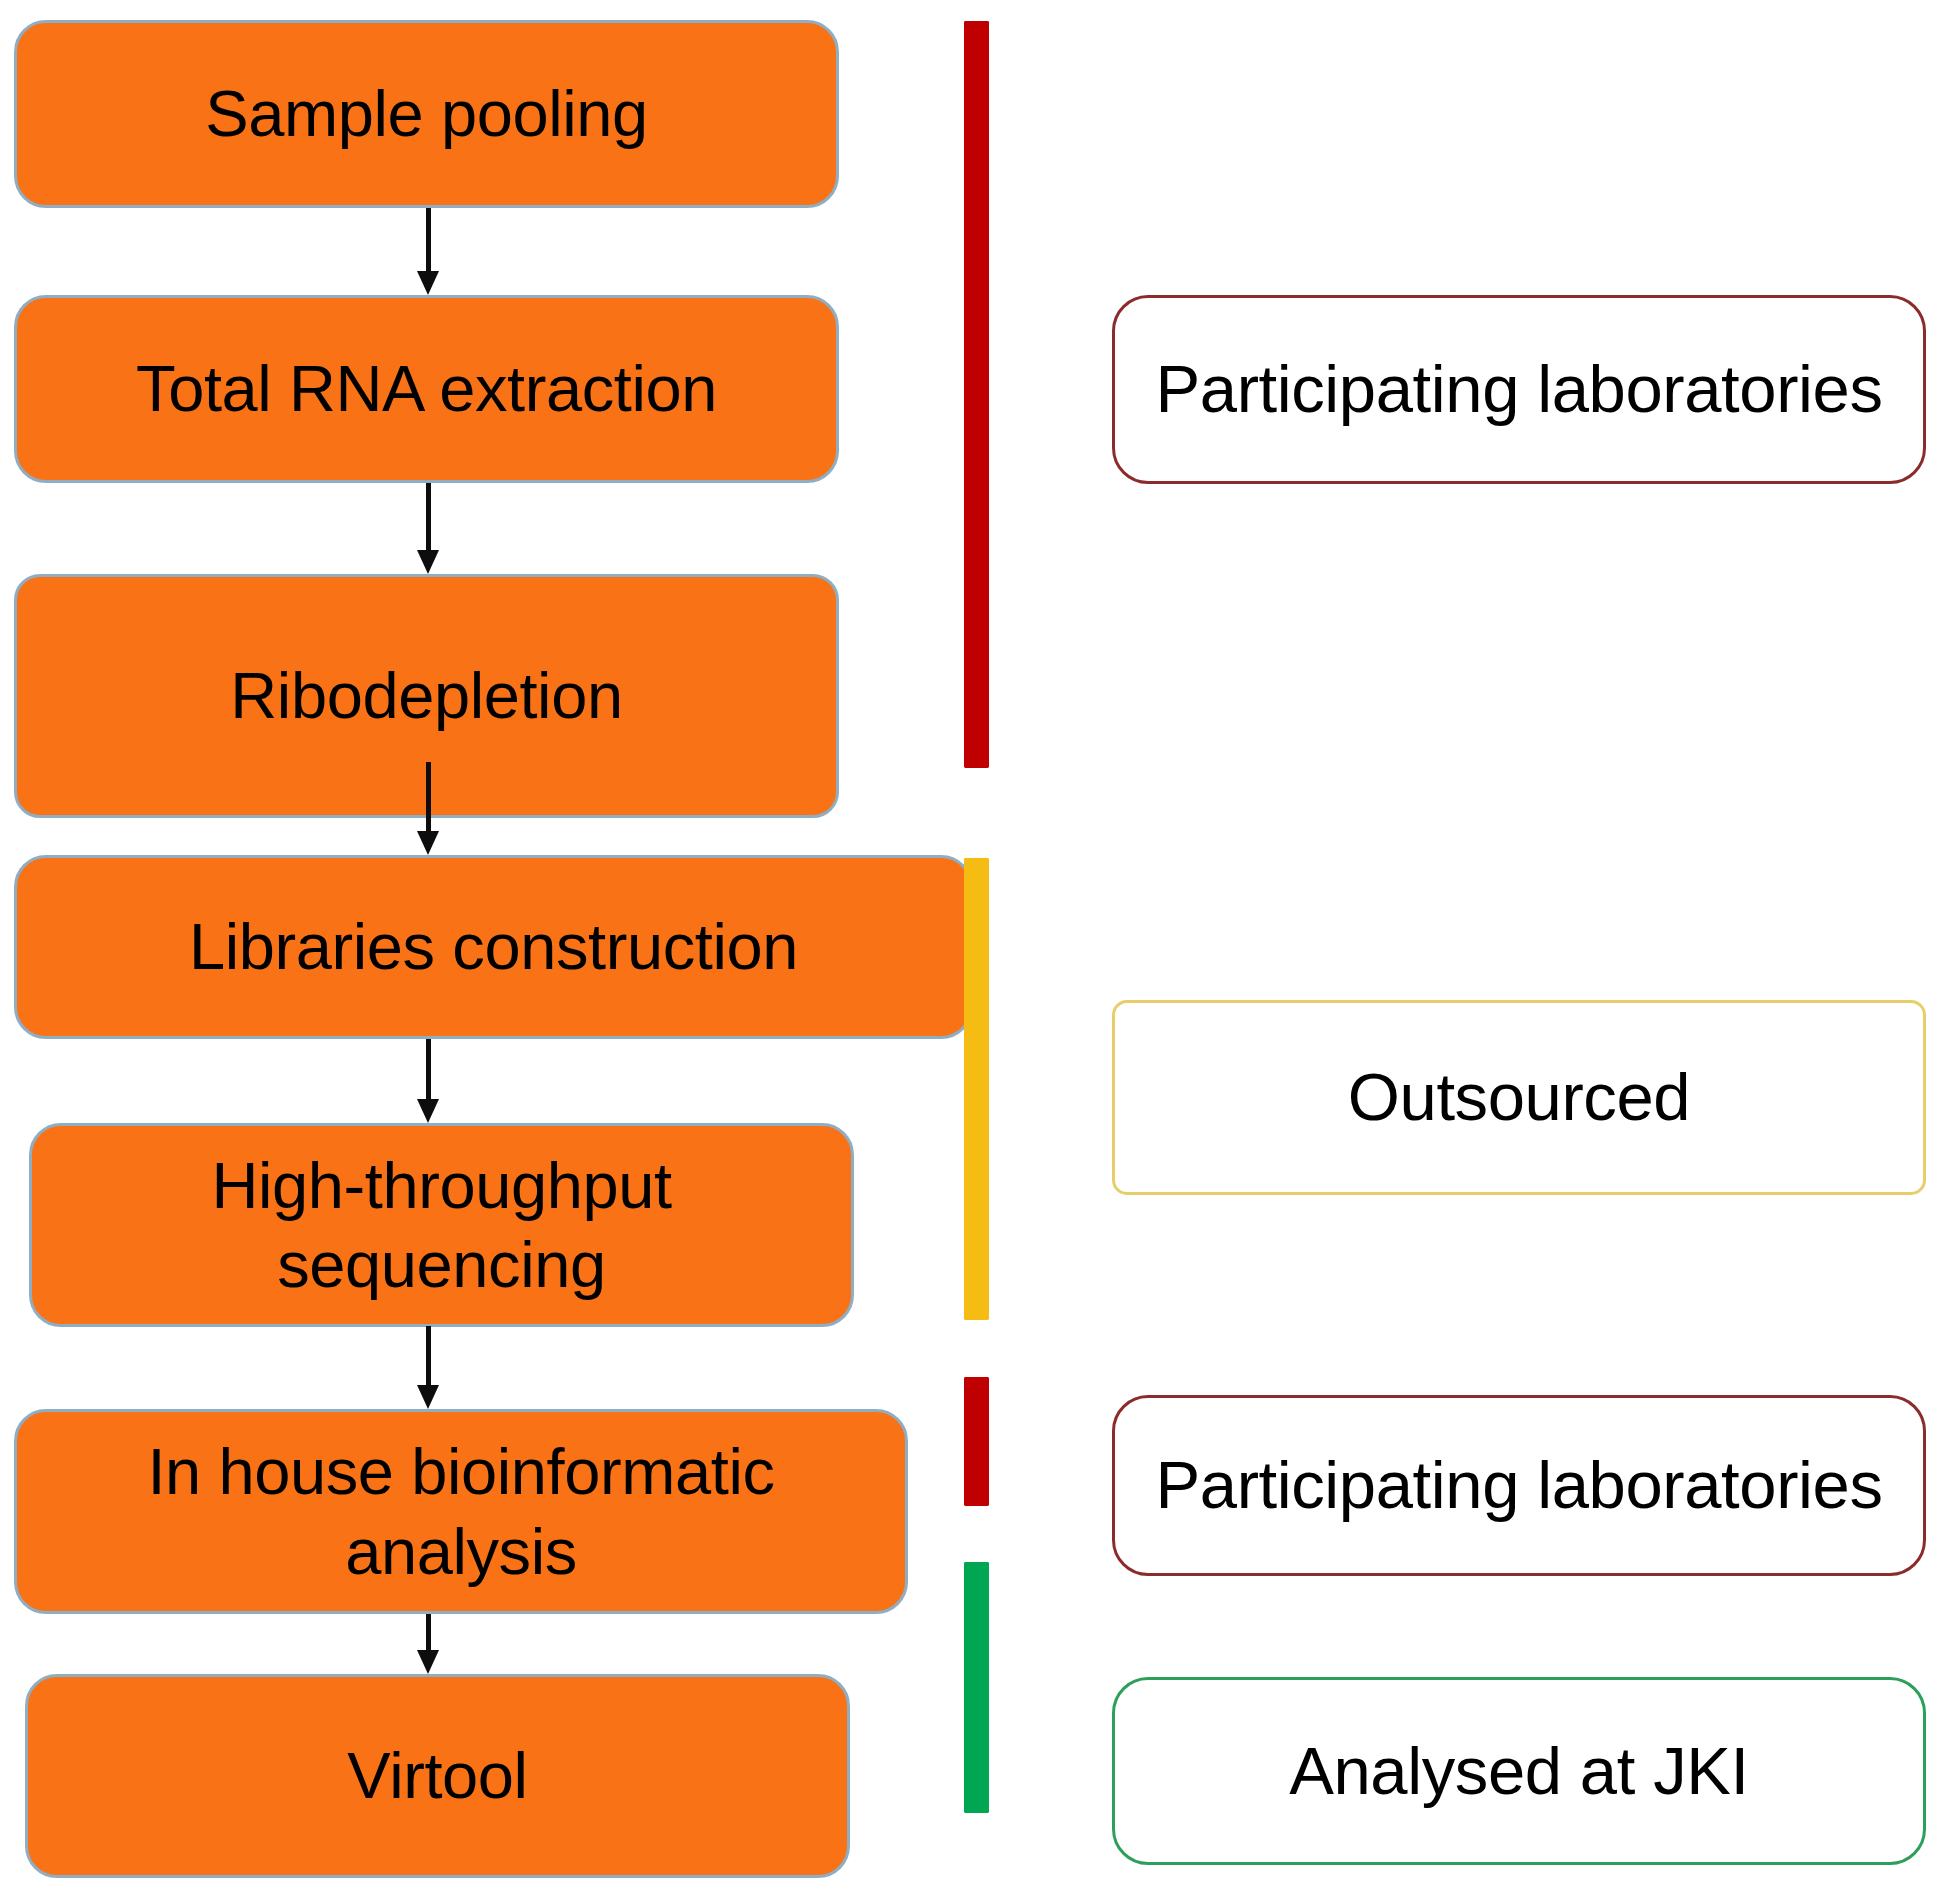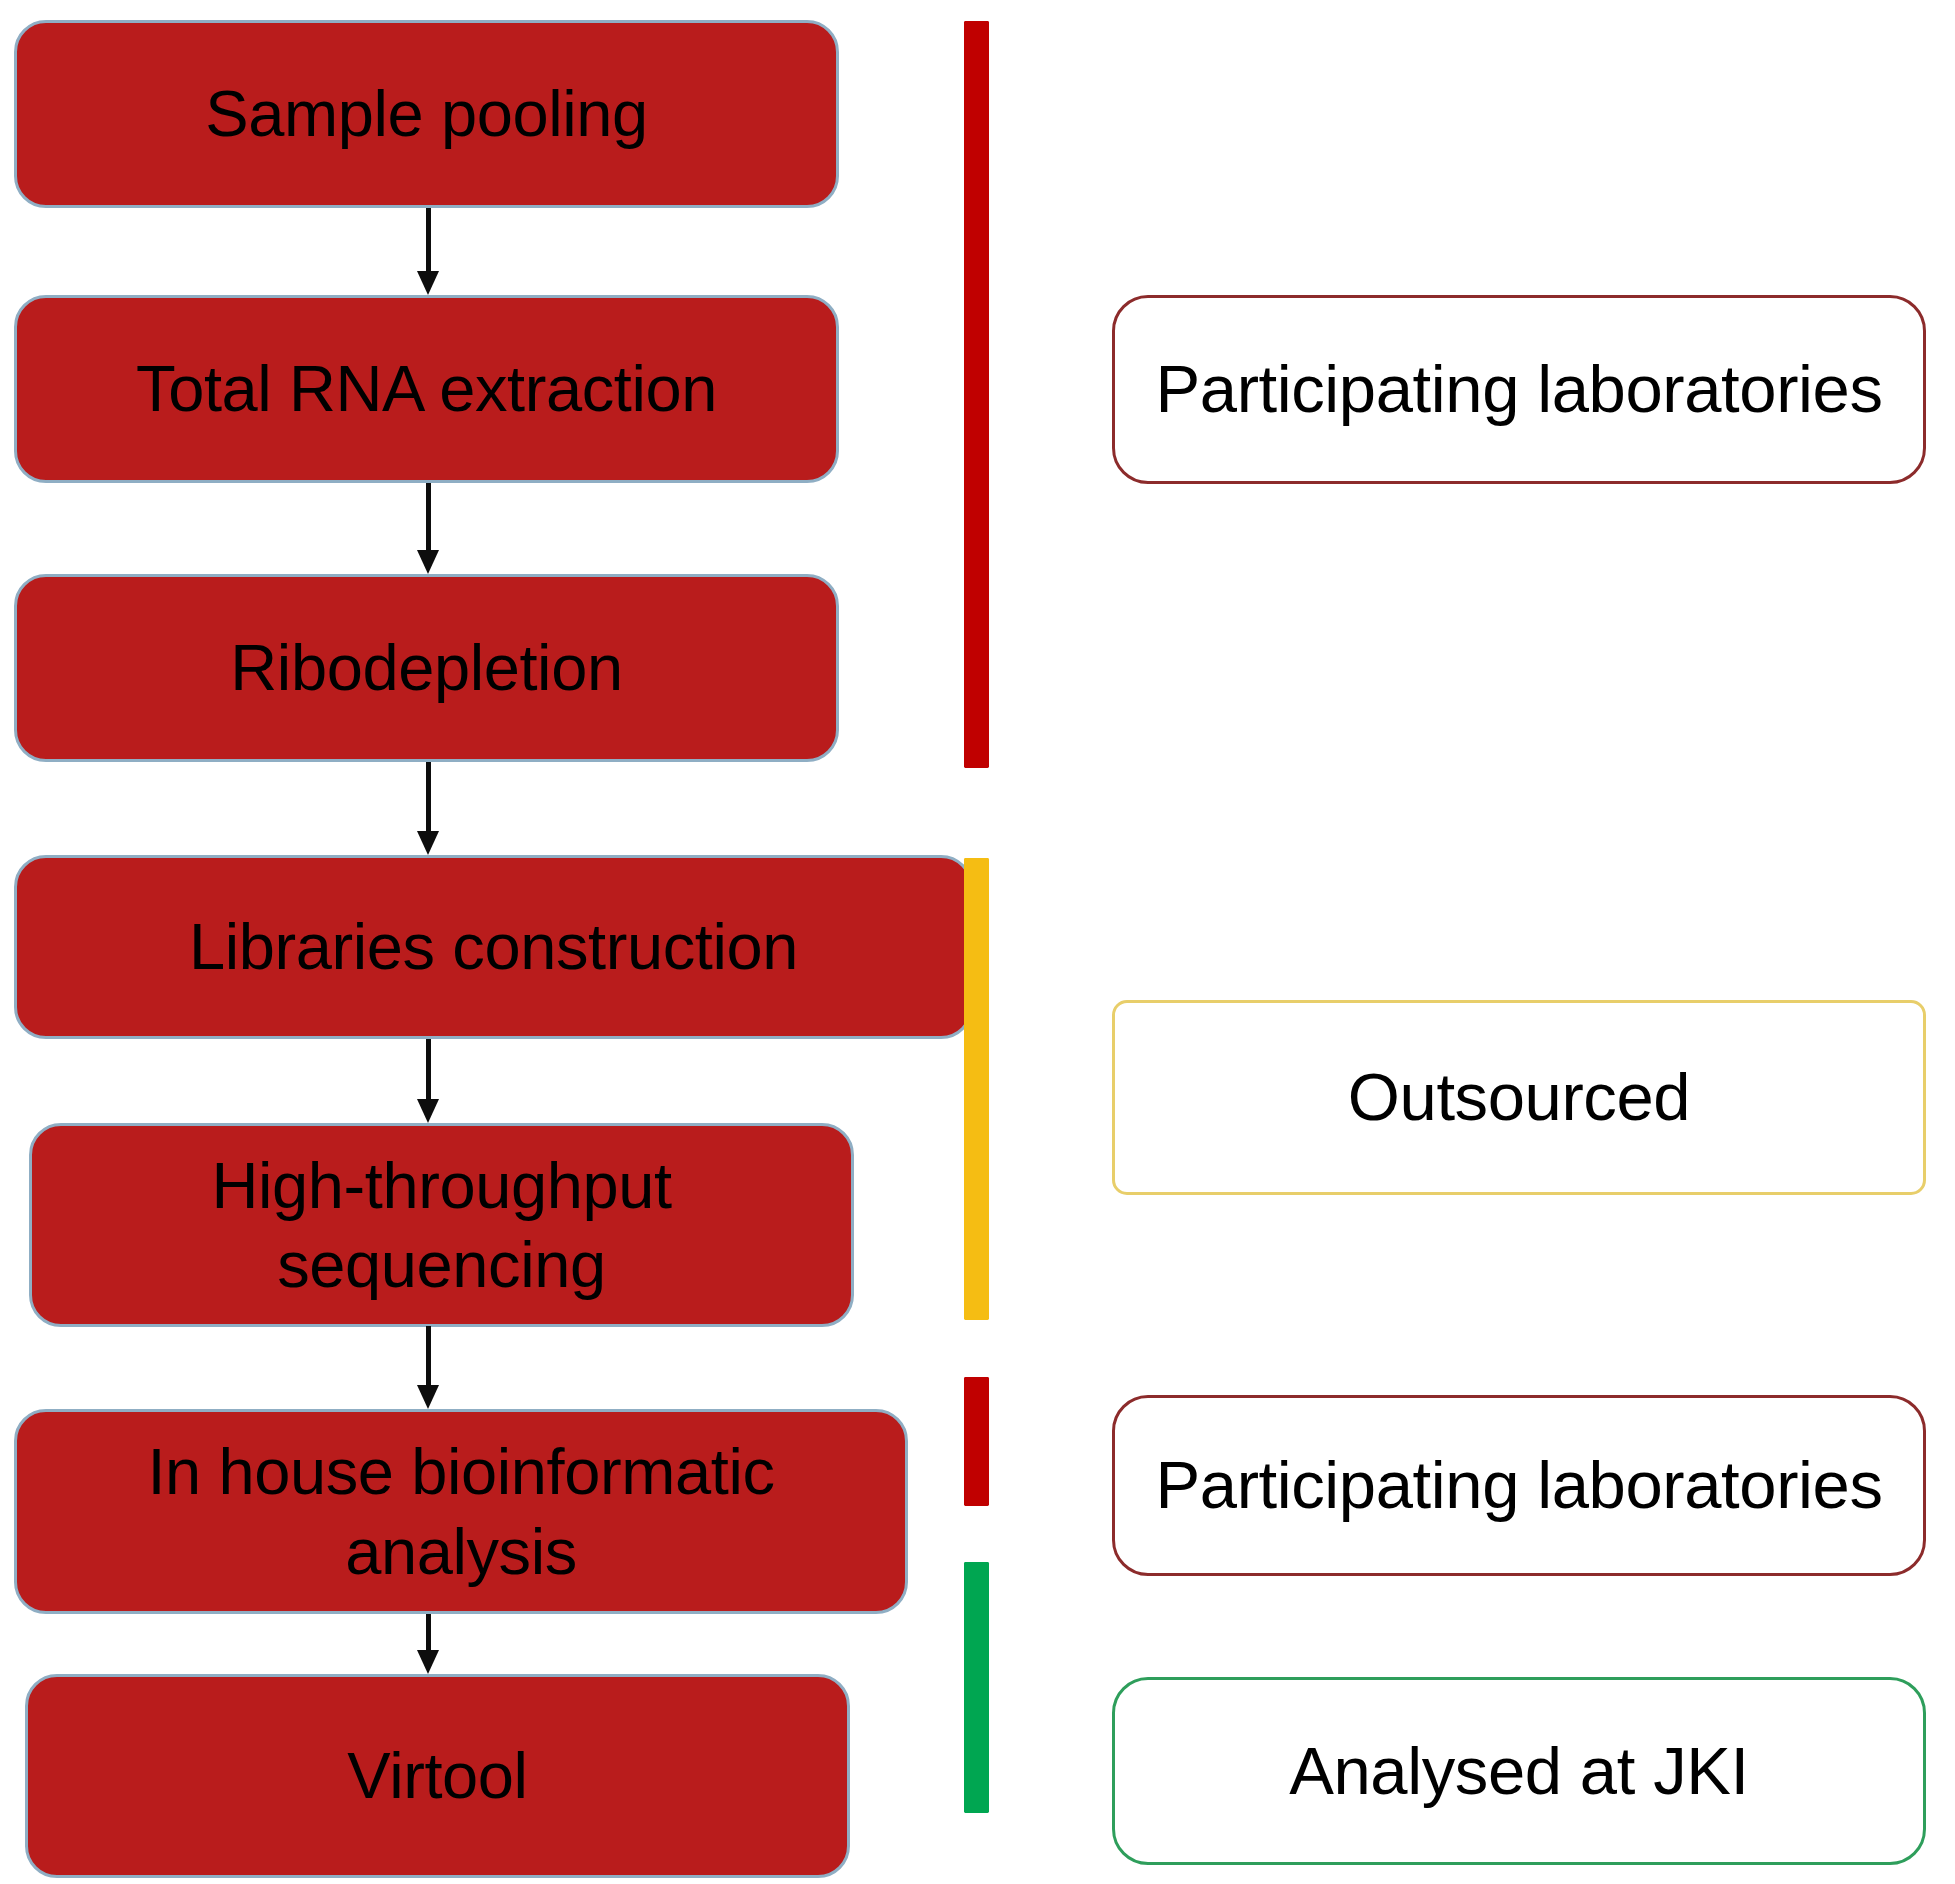--- a/index.html
+++ b/index.html
@@ -15,21 +15,21 @@
     width: 1955px;
     height: 1884px;
     background: #ffffff;
     overflow: hidden;
   }
 
   
   .flow-box {
     position: absolute;
     box-sizing: border-box;
-    background: #b91c1c;
+    background: #f97316;
     border: 3.5px solid #8FAEC4;
     border-radius: 32px;
     display: flex;
     align-items: center;
     justify-content: center;
     text-align: center;
     color: #000000;
     font-size: 65px;
     line-height: 1.22;
     letter-spacing: -0.4px;
@@ -93,21 +93,21 @@
 <div id="canvas">
 
   <div class="flow-box" style="left:14px; top:19.7px; width:825px; height:188px;">
     <span class="label">Sample pooling</span>
   </div>
 
   <div class="flow-box" style="left:14px; top:295px; width:825px; height:188px;">
     <span class="label">Total RNA extraction</span>
   </div>
 
-  <div class="flow-box" style="left:14px; top:574px; width:825px; height:188px;">
+  <div class="flow-box" style="left:14px; top:574px; width:825px; height:244px;border-radius:26px;">
     <span class="label">Ribodepletion</span>
   </div>
 
   <div class="flow-box" style="left:14px; top:855px; width:959px; height:184px;">
     <span class="label">Libraries construction</span>
   </div>
 
   <div class="flow-box" style="left:29px; top:1123px; width:825px; height:204px;">
     <span class="label">High-throughput
 sequencing</span>

